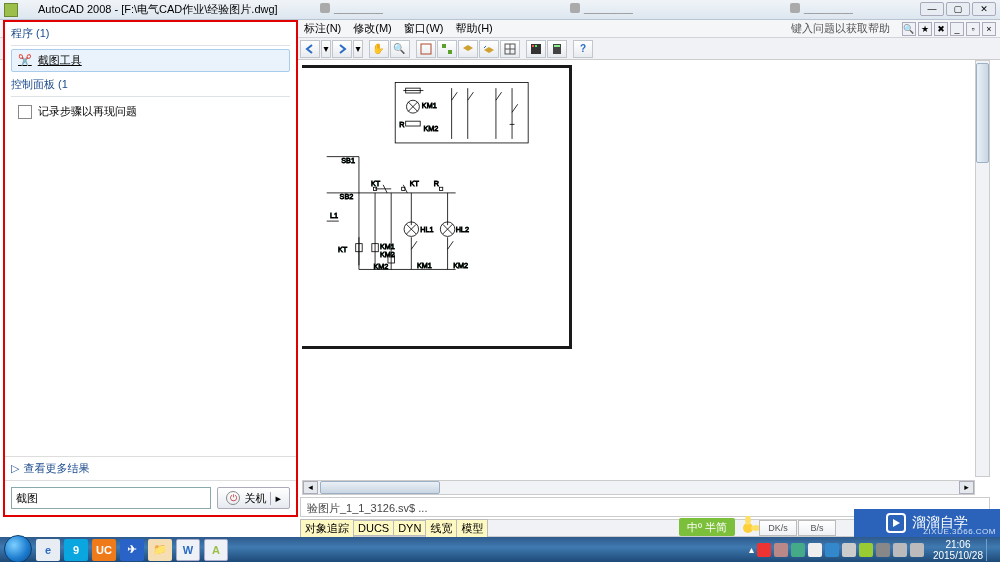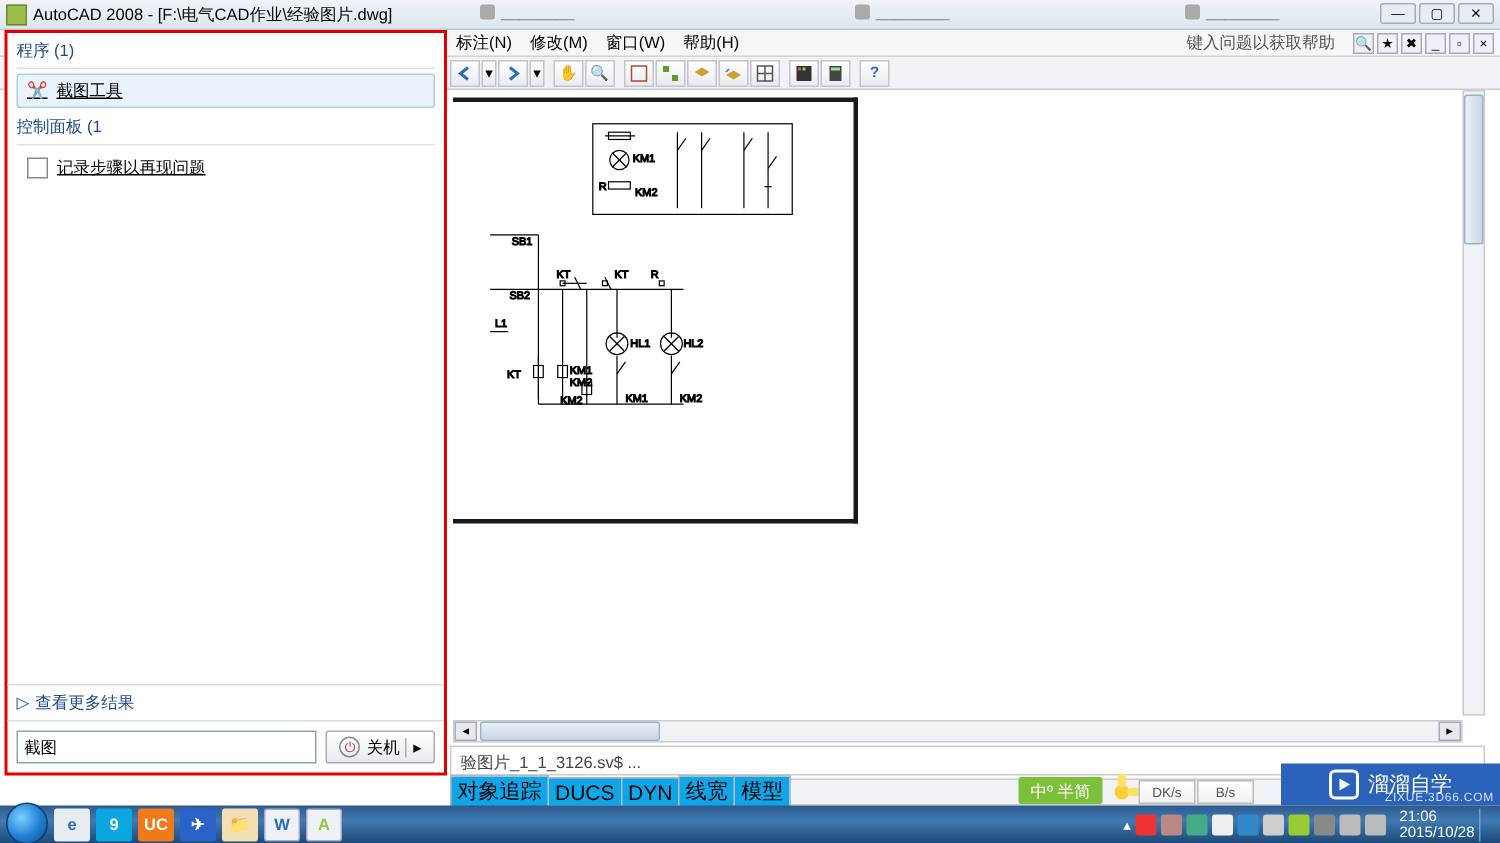--- a/index.html
+++ b/index.html
@@ -1,19 +1,19 @@
 <!DOCTYPE html>
 <html><head>
 <meta charset="utf-8">
 <style>
 * { box-sizing: border-box; margin: 0; padding: 0; font-family: "Microsoft YaHei", SimSun, Arial, sans-serif; }
 body { width: 1000px; height: 562px; overflow: hidden; background: #fff; position: relative; }
 
 
-.titlebar { height: 20px; background: linear-gradient(#f0f4f8,#dde6ef); display: flex; align-items: center; font-size: 11px; padding-left: 4px; gap: 4px; border-bottom: 1px solid #b8c4d0; position: relative; }
+.titlebar { height: 20px; background: linear-gradient(#f0f4f8,#dde6ef); display: flex; align-items: center; font-size: 11px; padding-left: 4px; gap: 20px; border-bottom: 1px solid #b8c4d0; position: relative; }
 .titlebar .icon { width: 14px; height: 14px; background: #9bbf4a; border: 1px solid #6a8a32; display: inline-block; }
 .titlebar-blurred { position:absolute; display:flex; align-items:center; gap:4px; top:2px; color:#888; font-size:11px; filter:blur(0.3px); }
 .titlebar-blurred .dot { width:10px;height:10px;background:#aaa;border-radius:2px; }
 .window-controls { position:absolute; right:4px; top:2px; display:flex; gap:2px; }
 .window-controls .btn { width:24px;height:14px;border:1px solid #aab;background:#e8edf3;font-size:9px;text-align:center;line-height:12px;border-radius:2px; }
 
 
 .menubar { height: 18px; display:flex; align-items:center; padding-left:300px; font-size:11px; gap:4px; position:relative; background:#f5f6f8; border-bottom:1px solid #d0d4d8; }
 .menubar .item { padding: 0 4px; cursor:default; }
 .menubar .search-help { position:absolute; right:110px; font-size:11px; color:#555; }
@@ -22,21 +22,21 @@
 
 
 .toolbar { height: 22px; display:flex; align-items:center; padding-left:300px; gap:1px; background:#f0f2f5; border-bottom:1px solid #ccc; }
 .toolbar .tb { width:20px;height:18px;border:1px solid #c0c6cc;background:linear-gradient(#fff,#e8ebef);display:flex;align-items:center;justify-content:center;font-size:10px;position:relative; }
 .toolbar .tb svg { width:14px;height:14px; }
 .toolbar .sep { width:4px; }
 
 
 .start-panel { position:absolute; left:3px; top:20px; width:295px; height:497px; background:#fff; border:2px solid #e00000; z-index:10; display:flex; flex-direction:column; }
 .start-panel .section-title { font-size:11px; color:#1a4b8c; padding:4px 6px 2px; }
-.start-panel .result-item { margin:1px 6px; padding:3px 6px; font-size:11px; display:flex; align-items:center; gap:6px; border:1px solid transparent;text-decoration:underline; }
+.start-panel .result-item { margin:1px 6px; padding:3px 6px; font-size:11px; display:flex; align-items:center; gap:6px; border:1px solid transparent; }
 .start-panel .result-item.selected { background:#eaf3fb; border:1px solid #a9cdeb; border-radius:2px; text-decoration:underline; }
 .start-panel .more-results { color:#1a4b8c; font-size:11px; padding:4px 6px; border-top:1px solid #ddd; margin-top:auto; cursor:pointer; }
 .start-panel .search-row { display:flex; gap:6px; padding:6px; border-top:1px solid #ddd; }
 .start-panel .search-row input { flex:1; height:22px; font-size:11px; padding:0 4px; border:1px solid #8aa; }
 .start-panel .shutdown-btn { display:flex;align-items:center;gap:4px;padding:2px 8px;font-size:11px;border:1px solid #aab;background:linear-gradient(#fff,#e6eaf0);border-radius:2px;height:22px; }
 .section-divider { height:1px;background:#dde2e8;margin:2px 6px; }
 
 
 .canvas-wrap { position:absolute; left:302px; top:60px; right:10px; bottom:85px; background:#fff; }
 .drawing-frame { position:absolute; left:0; top:5px; width:270px; height:284px; border:3px solid #1a1a1a; border-left:none; background:#fff; }
@@ -47,38 +47,38 @@
 .scroll-h .thumb { height:13px;width:120px;background:linear-gradient(#eaf0f6,#c9d6e3);border:1px solid #9bb0c4;border-radius:2px;margin-left:2px; }
 .scroll-h .arrow { width:15px;height:13px;border:1px solid #aab;background:#e5e9ee;font-size:9px;text-align:center;line-height:11px; }
 .scroll-v { position:absolute; right:10px; top:60px; bottom:85px; width:15px; background:#f0f2f5; border:1px solid #ccc; }
 .scroll-v .thumb { width:13px;height:100px;background:linear-gradient(90deg,#eaf0f6,#c9d6e3);border:1px solid #9bb0c4;border-radius:2px;margin:2px auto; }
 
 
 .cmdline { position:absolute; left:300px; right:10px; bottom:45px; height:20px; background:#fff; border:1px solid #ccc; font-size:11px; padding:3px 6px; font-family:SimSun,monospace; color:#444; }
 
 
 .status-tabs { position:absolute; left:300px; right:10px; bottom:25px; height:18px; display:flex; align-items:center; gap:0; background:#f0f2f5; border:1px solid #ccc; }
-.status-tabs .tab { font-size:14px; padding:1px 4px; border:1px solid #bbb; background:#0ea5e9; margin-left:-1px; }
+.status-tabs .tab { font-size:11px; padding:1px 4px; border:1px solid #bbb; background:#fef9c3; margin-left:-1px; }
 
 
 .ime-badge { position:absolute; right:265px; bottom:26px; height:18px; background:#7cbf3a; color:#fff; font-size:11px; padding:1px 8px; border-radius:2px; display:flex;align-items:center; gap:4px; }
 .ime-flower { position:absolute; right:240px; bottom:22px; width:24px;height:24px; }
 
 
 .watermark { position:absolute; right:0; bottom:25px; height:28px; width:146px; background:#2a63b9; color:#fff; font-size:14px; display:flex; align-items:center; justify-content:center; gap:6px; }
 .watermark .play { width:20px;height:20px;border:2px solid #fff;border-radius:4px;display:flex;align-items:center;justify-content:center; }
 .watermark .url { position:absolute; bottom:1px; right:4px; font-size:8px; letter-spacing:0.5px; color:#cfe0f5; }
 
 
 .taskbar { position:absolute; left:0; right:0; bottom:0; height:25px; background:linear-gradient(#2e5a8c,#3f7ab0 40%,#1d4a78); display:flex; align-items:center; }
 .start-orb { width:28px;height:28px;margin-left:4px;border-radius:50%;background:radial-gradient(circle at 35% 35%,#7dd0ff,#1f7ed1 55%,#0a4b8c);border:1px solid #0a3d70;position:relative;top:-1px; }
 .task-icon { width:24px;height:22px;margin-left:4px;border-radius:2px;display:flex;align-items:center;justify-content:center;color:#fff;font-size:11px;font-weight:bold; }
 .tray { margin-left:auto; display:flex; align-items:center; gap:3px; padding-right:6px; color:#fff; font-size:10px; }
 .tray .icon { width:14px;height:14px;background:#eee;border-radius:2px; }
-.tray .clock { display:flex;flex-direction:column;align-items:flex-start;line-height:11px;font-size:10px;margin-left:6px; }
+.tray .clock { display:flex;flex-direction:column;align-items:center;line-height:11px;font-size:10px;margin-left:6px; }
 
 
 .right-dock { position:absolute; right:164px; bottom:26px; display:flex; flex-direction:row; gap:1px;margin-left:42px; }
 .right-dock .d { width:38px;height:16px;border:1px solid #bbb;background:linear-gradient(#fff,#eef1f5);font-size:9px;text-align:center;line-height:14px;color:#555;}
 
 </style>
 </head>
 <body>
 
 <div class="titlebar">

